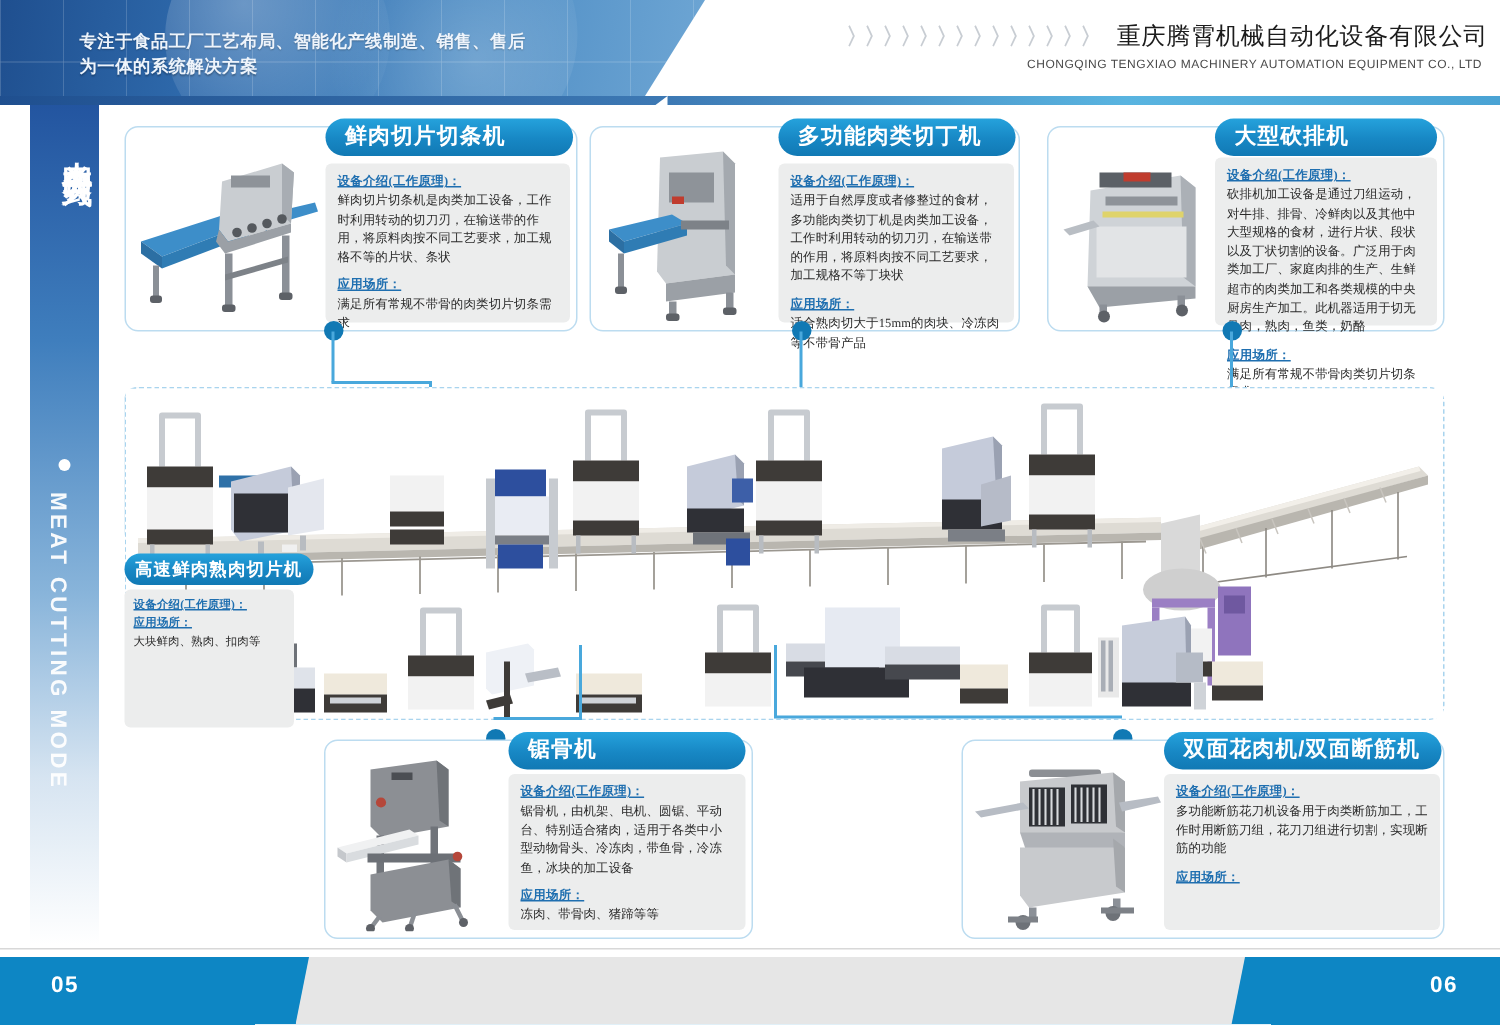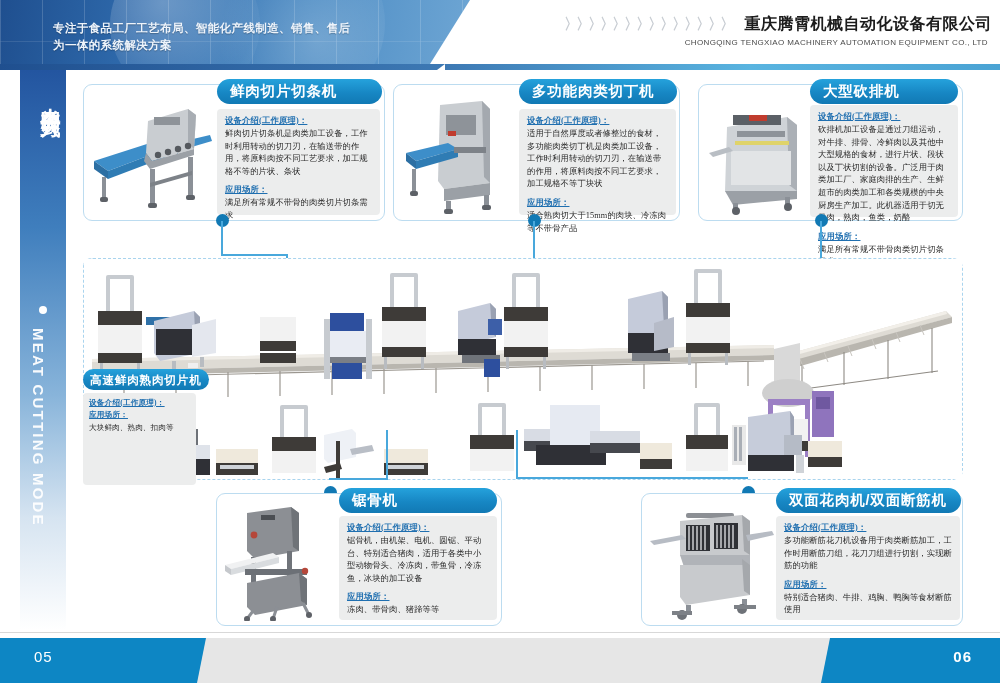--- a/index.html
+++ b/index.html
@@ -41,21 +41,21 @@
   .hdr-left-bar{
     position:absolute;left:0;top:64px;width:445px;height:6px;
     background:linear-gradient(90deg,#1f4f8f,#3d79b4);
     clip-path:polygon(0 0,445px 0,437px 6px,0 6px);
   }
   .hdr-right{position:absolute;right:8px;top:14px;text-align:right;}
   .hdr-chev{
     display:inline-block;vertical-align:middle;color:#c8cdd3;
     font-size:15px;letter-spacing:-3px;margin-right:8px;font-weight:bold;
   }
-  .hdr-cn{display:inline-block;vertical-align:middle;font-size:16px;font-weight:bold;color:#1c1c1c;letter-spacing:.5px;}
+  .hdr-cn{display:inline-block;vertical-align:middle;font-size:16px;font-weight:normal;color:#1c1c1c;letter-spacing:.5px;}
   .hdr-en{font-size:8px;color:#4a4a4a;letter-spacing:.35px;margin-top:3px;margin-right:4px;}
   .hdr-rule{
     position:absolute;left:445px;top:64px;right:0;height:6px;
     background:linear-gradient(90deg,#3d79b4,#59b4e0 55%,#4aa3d4);
   }
 
   
   .side{
     position:absolute;left:20px;top:70px;width:46px;height:560px;
     background:linear-gradient(180deg,#2355a0 0%,#3f7ebd 28%,#88b4da 58%,#d6e4f1 80%,#ffffff 100%);
@@ -120,21 +120,21 @@
     border:1px solid #bcdcf0;border-radius:8px;box-sizing:border-box;background:#fff;overflow:hidden;
   }
 
   
   .foot{position:absolute;left:0;top:638px;width:1000px;height:45px;}
   .foot-blue{position:absolute;left:0;top:0;width:1000px;height:45px;background:#0d86c4;}
   .foot-grey{
     position:absolute;left:197px;top:0;width:633px;height:45px;background:#e6e6e6;
     clip-path:polygon(9px 0,633px 0,624px 45px,0 45px);
   }
-  .pgl{position:absolute;left:34px;top:10px;color:#fff;font-size:15px;font-weight:normal;letter-spacing:1px;}
+  .pgl{position:absolute;left:34px;top:10px;color:#fff;font-size:15px;font-weight:bold;letter-spacing:1px;}
   .pgr{position:absolute;right:28px;top:10px;color:#fff;font-size:15px;font-weight:bold;letter-spacing:1px;}
   .foot-line{position:absolute;left:0;top:632px;width:1000px;height:1px;background:#d8d8d8;}
 
   .crop-l{position:absolute;left:0;top:70px;width:20px;height:568px;background:#fff;}
 </style>
 </head>
 <body>
 
 <div id="page">
 
@@ -594,21 +594,20 @@
         <circle cx="96" cy="110" r="5" fill="#6e7278"></circle>
         <polygon points="26,112 46,112 46,116 26,116" fill="#7d8187"></polygon>
         <polygon points="88,106 110,106 110,110 88,110" fill="#7d8187"></polygon>
       </svg>
     </div>
     <div class="card-title" style="left:134px;top:-6px;width:185px;">双面花肉机/双面断筋机</div>
     <div class="card-body" style="left:134px;top:22px;width:184px;height:104px;">
       <div class="sec-h">设备介绍(工作原理)：</div>
       <div class="sec-p">多功能断筋花刀机设备用于肉类断筋加工，工作时用断筋刀组，花刀刀组进行切割，实现断筋的功能</div>
       <div class="sec-h">应用场所：</div>
-      <div class="sec-p last">特别适合猪肉、牛排、鸡胸、鸭胸等食材断筋使用</div>
     </div>
   </div>
 
   <div class="crop-l"></div>
 
   <div class="foot-line"></div>
   <div class="foot">
     <div class="foot-blue"></div>
     <div class="foot-grey"></div>
     <div class="pgl">05</div>

